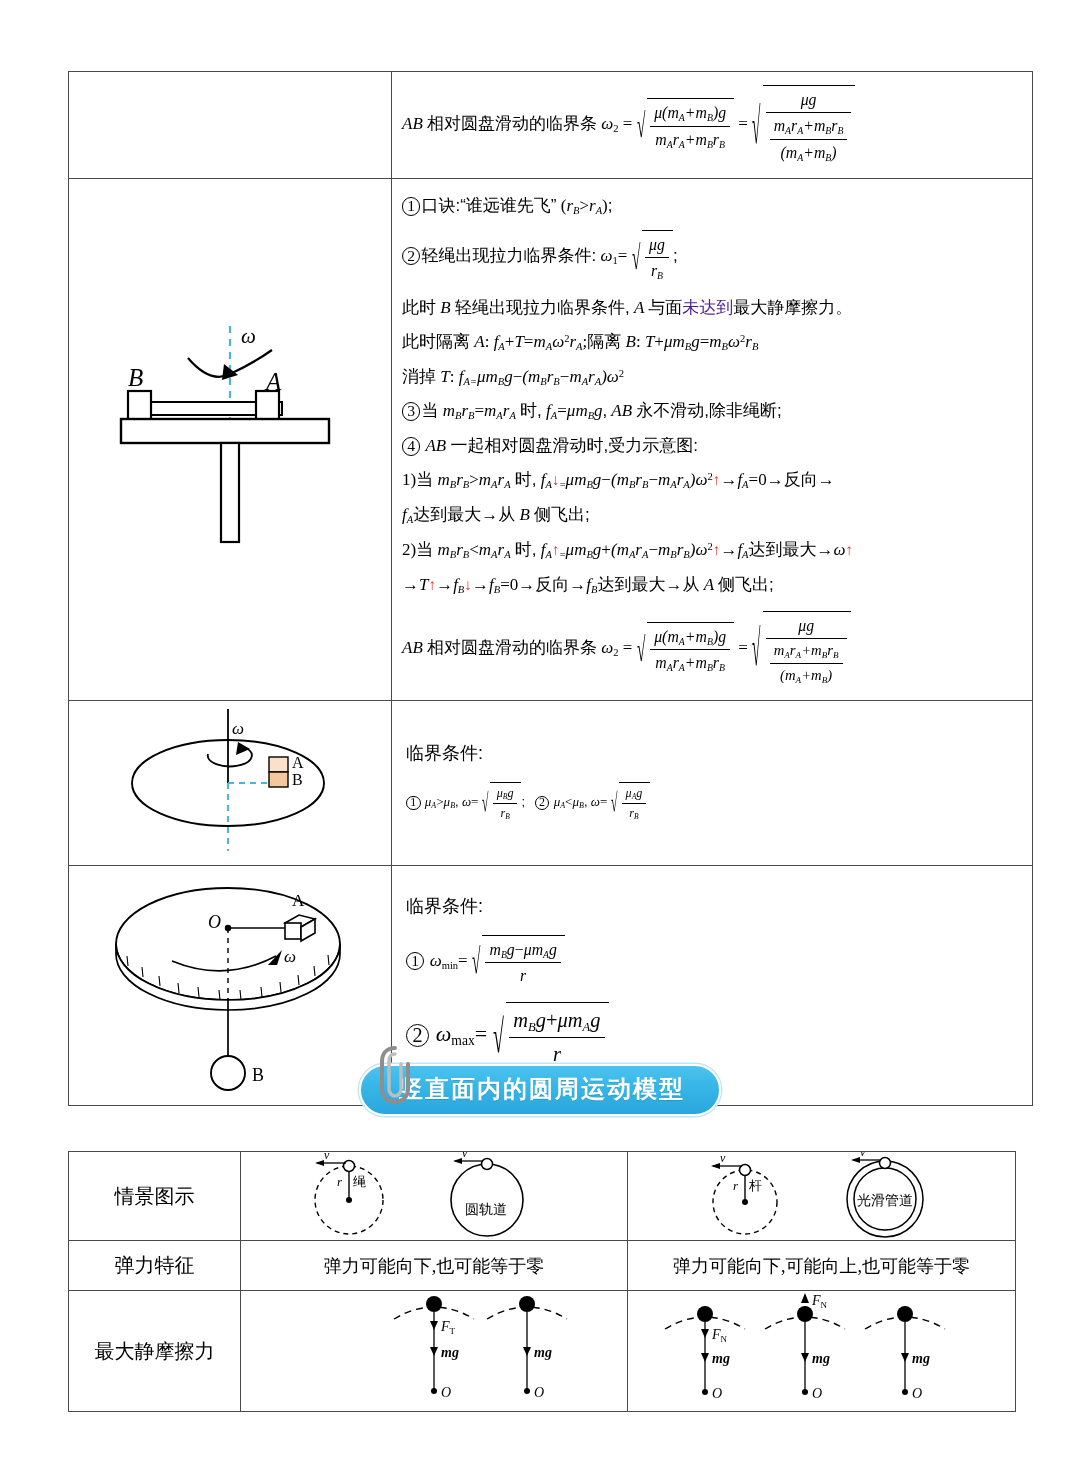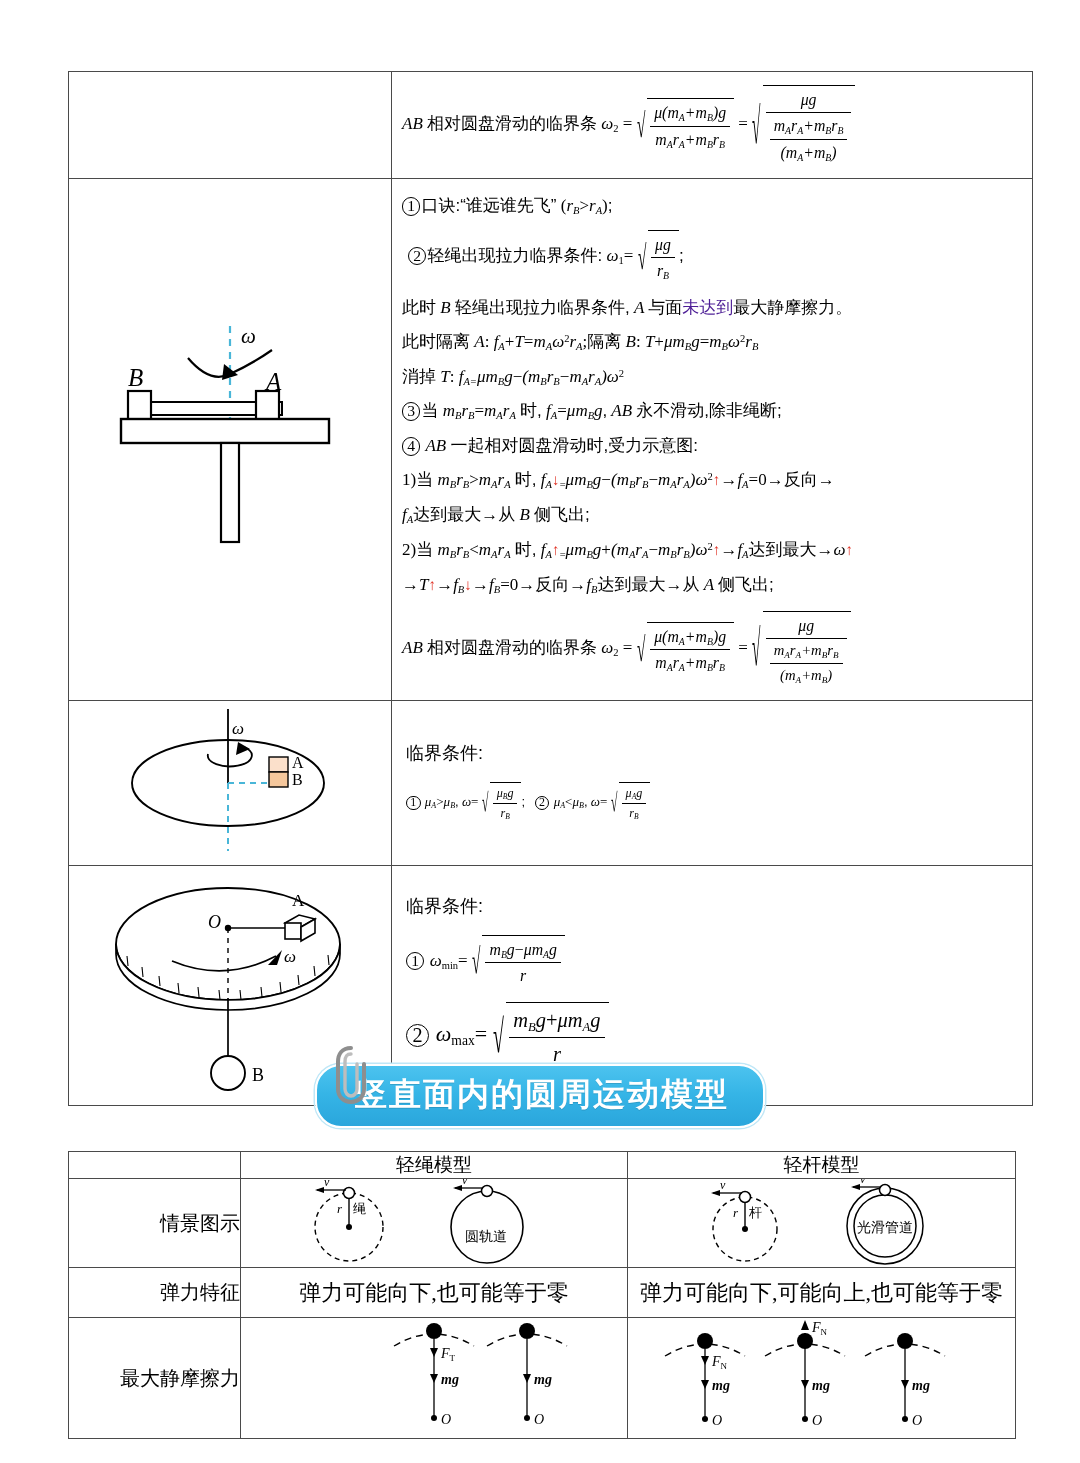--- a/index.html
+++ b/index.html
@@ -15,21 +15,21 @@
   table.doc td{border:1.6px solid #4a4a4a;vertical-align:middle;padding:0;}
 
   
   #top-table{left:68px;top:71px;width:944px;}
   #top-table td.left{width:322px;text-align:center;}
   #top-table td.right{width:622px;padding:6px 8px 6px 10px;}
 
   
   #bottom-table{left:68px;top:1151px;width:944px;}
   #bottom-table td{text-align:center;}
-  #bottom-table td.c1{width:171px;text-align:right;}
+  #bottom-table td.c1{width:171px;}
   #bottom-table td.c2{width:386px;}
   #bottom-table td.c3{width:387px;}
 
   
   .math{font-family:"Liberation Serif","DejaVu Serif",serif;font-style:italic;}
   .up{font-style:normal;}
   .cn{font-style:normal;font-family:"Liberation Sans","DejaVu Sans",sans-serif;}
   sub{font-size:.62em;font-style:italic;vertical-align:-.28em;}
   sup{font-size:.62em;vertical-align:.52em;}
   sub.u,sup.u{font-style:normal;}
@@ -56,33 +56,33 @@
 
   
   #banner-wrap{position:absolute;left:0;top:1064px;width:1080px;text-align:center;}
   .banner{
     display:inline-block;position:relative;
     background:linear-gradient(180deg,#4cc3ef 0%,#35b4e6 48%,#2aa6dc 100%);
     border:2.5px solid #ffffff;
     box-shadow:0 0 0 1.5px #bfe7f7;
     border-radius:26px;
     padding:7px 34px 9px 38px;
-    color:#fff;font-weight:bold;font-size:32px;letter-spacing:2px;
+    color:#fff;font-weight:bold;font-size:24px;letter-spacing:2px;
     font-family:"Liberation Sans","DejaVu Sans",sans-serif;
     text-shadow:0 1px 0 rgba(0,0,0,.12);
   }
   .clip{position:absolute;left:14px;top:-24px;width:40px;height:66px;}
 
   
   .figcell{text-align:center;}
   .figcell svg{display:block;margin:0 auto;}
   .cellpad{padding:10px 6px;}
   .rowlabel{font-size:20px;font-family:"Liberation Serif","DejaVu Serif",serif;}
   .hdr{font-size:19px;padding:9px 0;}
-  .bodytxt{font-size:22px;}
+  .bodytxt{font-size:18px;}
 </style>
 </head>
 <body>
 
 <div class="page">
 
   <table class="doc" id="top-table">
     <tbody>
 
     <tr>
@@ -134,21 +134,21 @@
           <rect x="141" y="135" width="18" height="99" fill="#fff" stroke="#000" stroke-width="2.2"></rect>
         </svg>
       </td>
       <td class="right">
 
         <span class="line math">
           <span class="circnum">1</span><span class="cn">口诀:“谁远谁先飞”</span>
           <span class="up">(</span><span>r</span><sub>B</sub><span class="up">&gt;</span><span>r</span><sub>A</sub><span class="up">)</span><span class="cn">;</span>
         </span>
 
-        <span class="line math" style="margin:10px 6px;">
+        <span class="line math" style="margin:10px 0;">
           <span class="circnum">2</span><span class="cn">轻绳出现拉力临界条件:</span>
           <span>ω<sub class="u">1</sub></span><span class="up">=</span>
           <span class="sqrt" style="--sy:2.0;"><span class="rad"><span class="frac">
             <span class="num">μ<span>g</span></span>
             <span class="den"><span>r</span><sub>B</sub></span>
           </span></span></span><span class="cn">;</span>
         </span>
 
         <span class="line math">
           <span class="cn">此时</span> <span>B</span> <span class="cn">轻绳出现拉力临界条件</span><span class="cn">,</span>
@@ -331,25 +331,20 @@
         <path d="M20 6 C11 6 7 12 7 20 L7 47 C7 55 13 60 20 60 C27 60 33 55 33 47 L33 22" fill="none" stroke="#8e8e8e" stroke-width="4" stroke-linecap="round"></path>
         <path d="M26 22 L26 47 C26 51 23 54 20 54 C17 54 14 51 14 47 L14 20 C14 14 16 12 20 12" fill="none" stroke="#bdbdbd" stroke-width="3.4" stroke-linecap="round"></path>
       </svg>
       <span>竖直面内的圆周运动模型</span>
     </div>
   </div>
 
   <table class="doc" id="bottom-table">
     <tbody>
 
-    <tr>
-      <td class="c1 hdr"></td>
-      <td class="c2 hdr">轻绳模型</td>
-      <td class="c3 hdr">轻杆模型</td>
-    </tr>
 
     <tr>
       <td class="c1 rowlabel">情景图示</td>
       <td class="c2 figcell cellpad">
         <svg width="330" height="88" viewBox="0 0 330 88">
 
           <circle cx="80" cy="48" r="34" fill="none" stroke="#000" stroke-width="1.4" stroke-dasharray="5,4"></circle>
           <circle cx="80" cy="14" r="5.5" fill="#fff" stroke="#000" stroke-width="1.5"></circle>
           <line x1="80" y1="19" x2="80" y2="46" stroke="#000" stroke-width="1.4"></line>
           <circle cx="80" cy="48" r="3" fill="#000"></circle>

